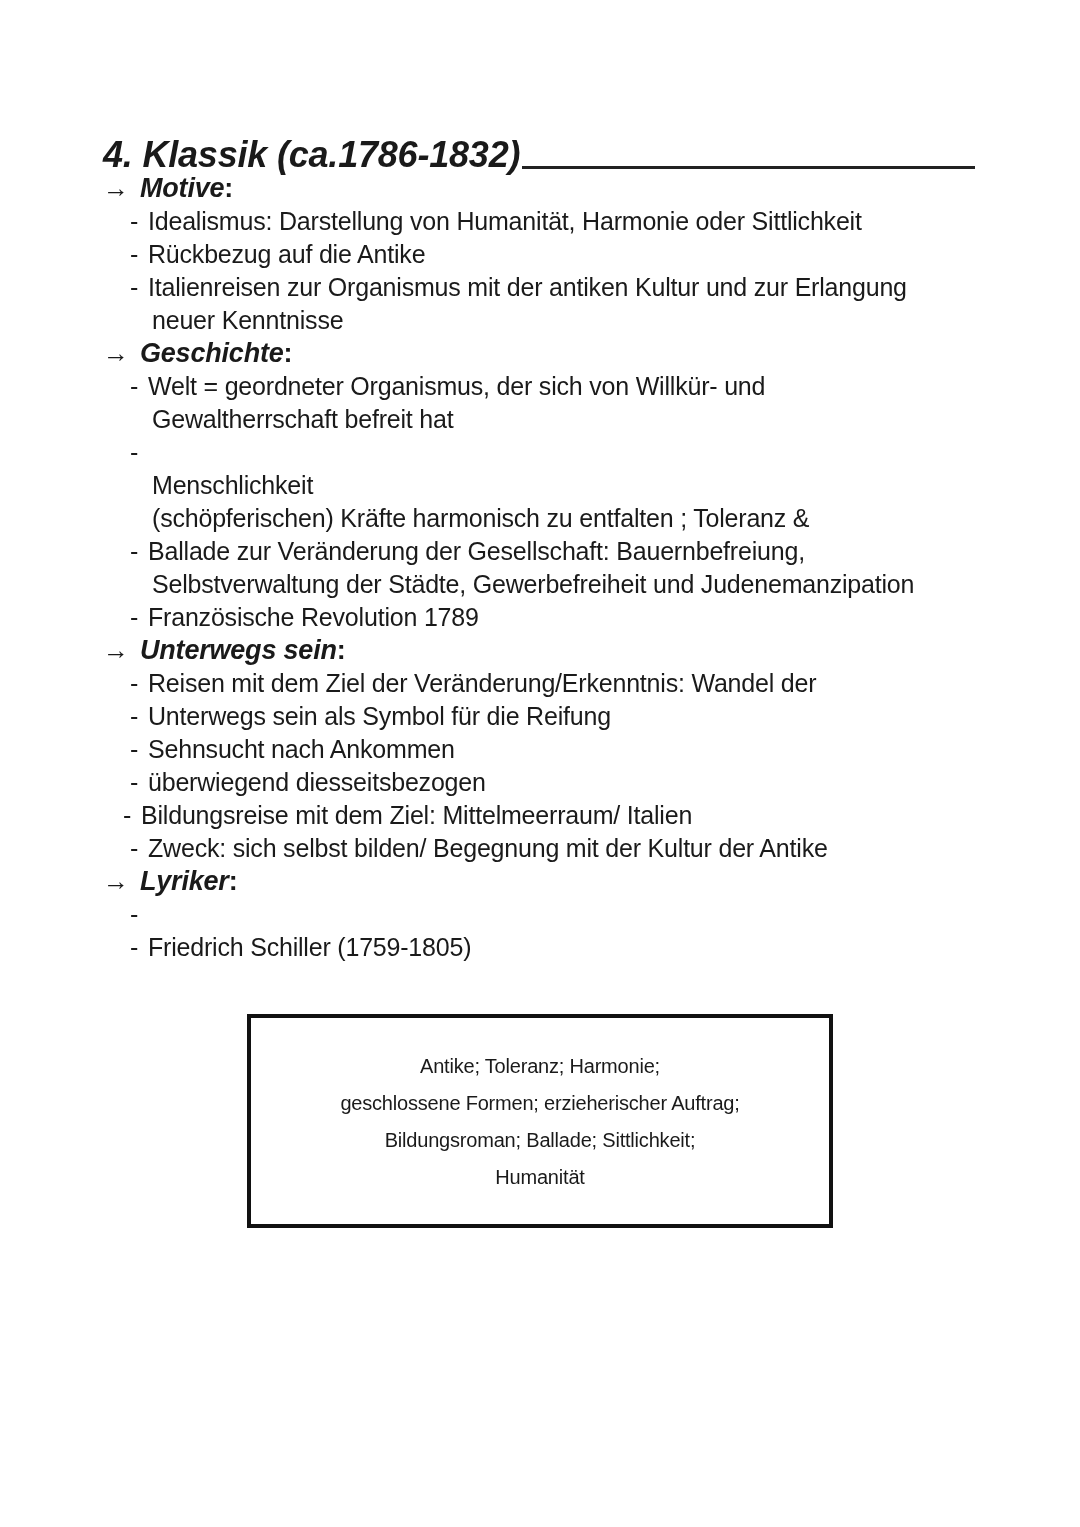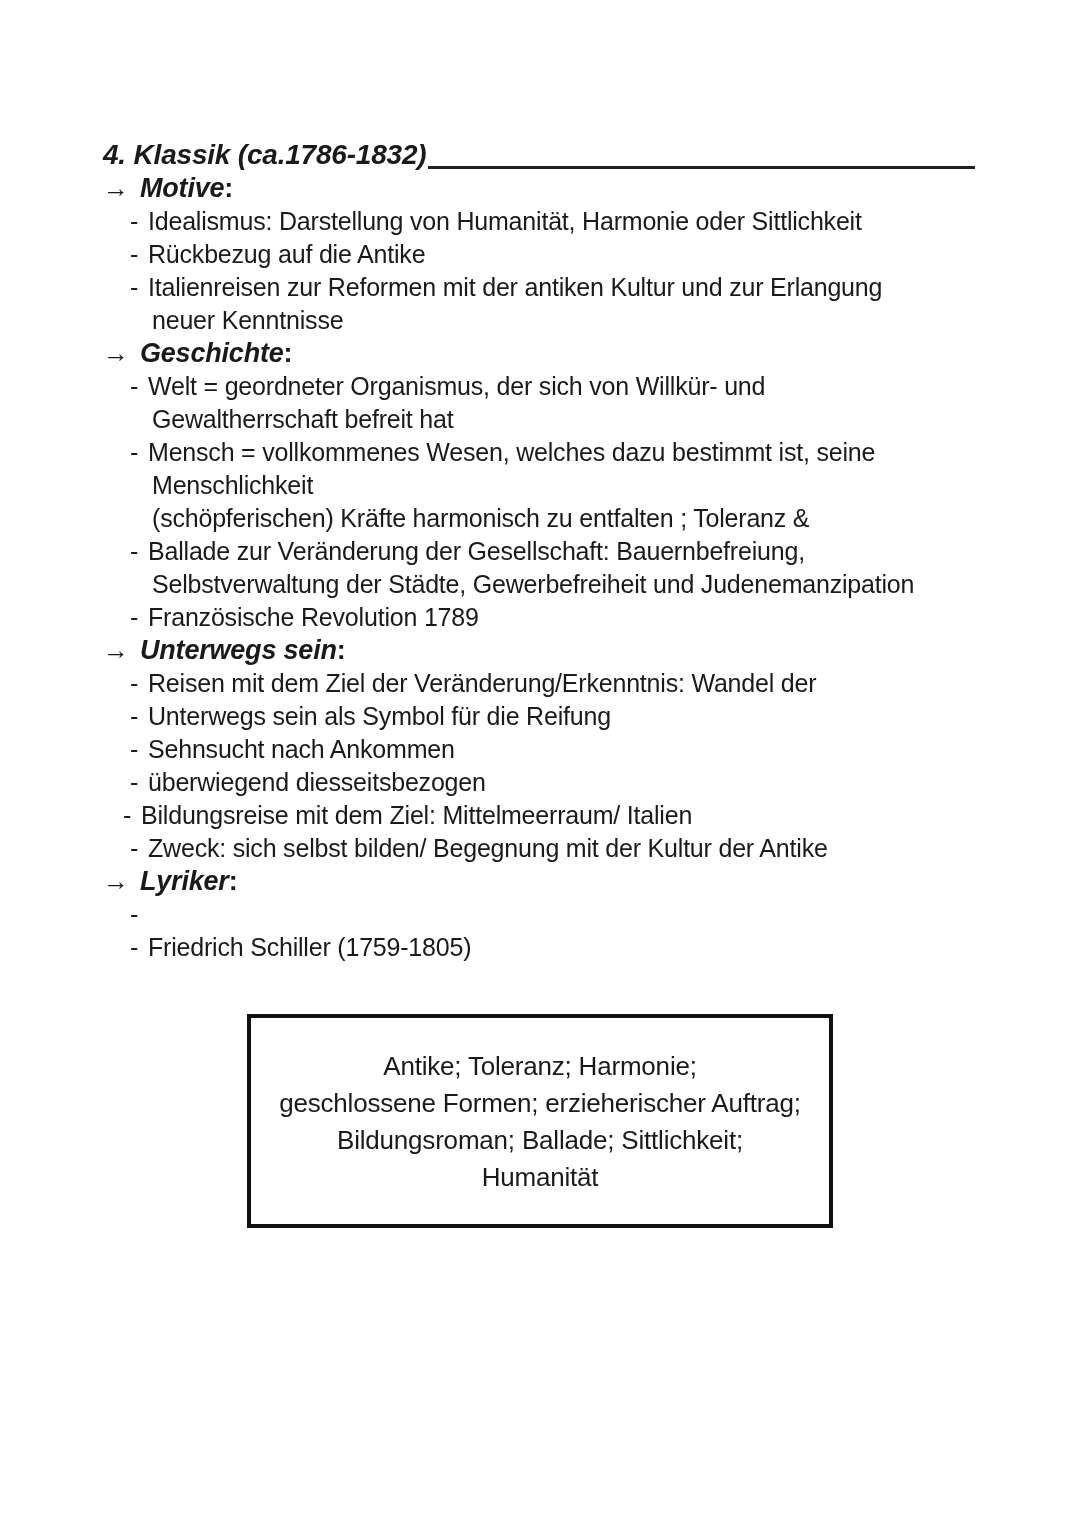--- a/index.html
+++ b/index.html
@@ -17,21 +17,21 @@
     color: #1a1a1a;
     letter-spacing: -0.2px;
   }
   .content {
     padding: 138px 105px 0 103px;
   }
   
   .heading-row {
     display: flex;
     align-items: flex-end;
-    font-size: 28px;
+    font-size: 36px;
     font-weight: bold;
     font-style: italic;
     line-height: 34px;
     white-space: nowrap;
   }
   .heading-underline {
     flex: 1;
     border-bottom: 3px solid #222222;
     margin-bottom: 3px;
     margin-left: 2px;
@@ -62,21 +62,21 @@
   .b-first .dash { width: 18px; flex: 0 0 18px; }
   .b-cont { padding-left: 49px; }
   .shift-left { margin-left: -7px; }
   
   .keywords-box {
     margin: 50px 0 0 144px;
     width: 586px;
     border: 4px solid #111111;
     padding: 30px 10px 28px 10px;
     text-align: center;
-    font-size: 26px;
+    font-size: 20px;
     line-height: 37px;
     box-sizing: border-box;
   }
 </style>
 </head>
 <body>
 
 <div class="page">
   <div class="content">
 
@@ -93,37 +93,36 @@
     <div class="line b-first">
       <span class="dash">-</span>
       <span>Idealismus: Darstellung von Humanität, Harmonie oder Sittlichkeit</span>
     </div>
     <div class="line b-first">
       <span class="dash">-</span>
       <span>Rückbezug auf die Antike</span>
     </div>
     <div class="line b-first">
       <span class="dash">-</span>
-      <span>Italienreisen zur Reformen mit der antiken Kultur und zur Erlangung</span>
+      <span>Italienreisen zur Organismus mit der antiken Kultur und zur Erlangung</span>
     </div>
     <div class="line b-cont">neuer Kenntnisse</div>
 
     <div class="section-header">
       <span class="arrow">→</span>
       <span class="section-label">Geschichte</span>
       <span class="section-colon">:</span>
     </div>
     <div class="line b-first">
       <span class="dash">-</span>
       <span>Welt = geordneter Organismus, der sich von Willkür- und</span>
     </div>
     <div class="line b-cont">Gewaltherrschaft befreit hat</div>
     <div class="line b-first">
       <span class="dash">-</span>
-      <span>Mensch = vollkommenes Wesen, welches dazu bestimmt ist, seine</span>
     </div>
     <div class="line b-cont">Menschlichkeit</div>
     <div class="line b-cont">(schöpferischen) Kräfte harmonisch zu entfalten ; Toleranz &amp;</div>
     <div class="line b-first">
       <span class="dash">-</span>
       <span>Ballade zur Veränderung der Gesellschaft: Bauernbefreiung,</span>
     </div>
     <div class="line b-cont">Selbstverwaltung der Städte, Gewerbefreiheit und Judenemanzipation</div>
     <div class="line b-first">
       <span class="dash">-</span>

